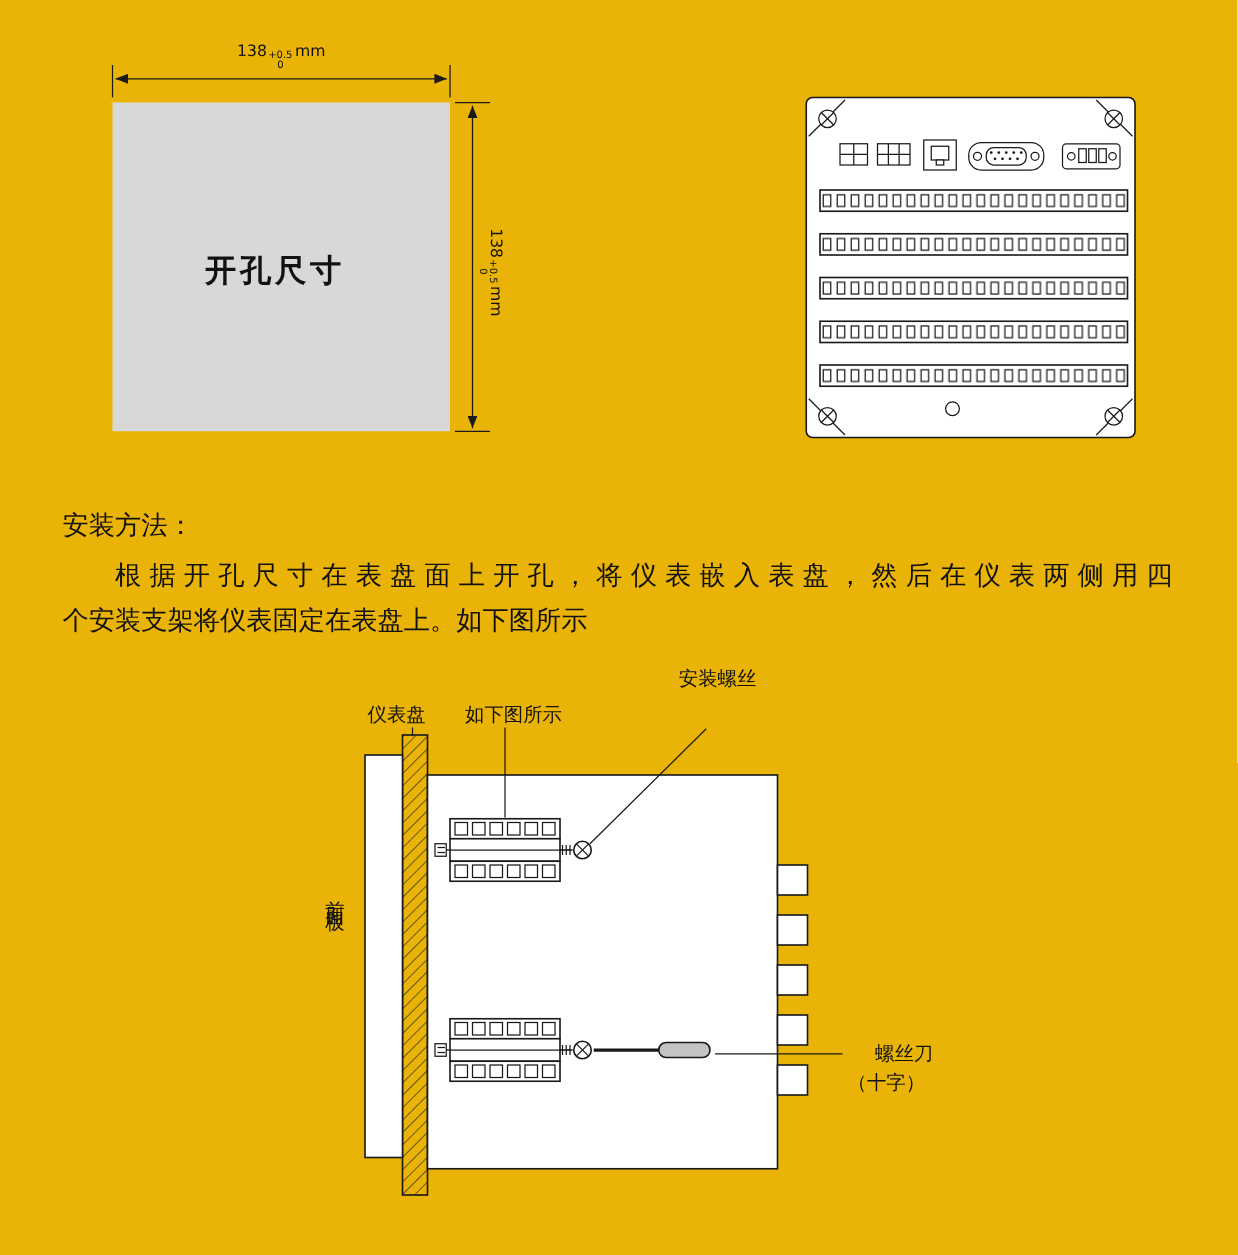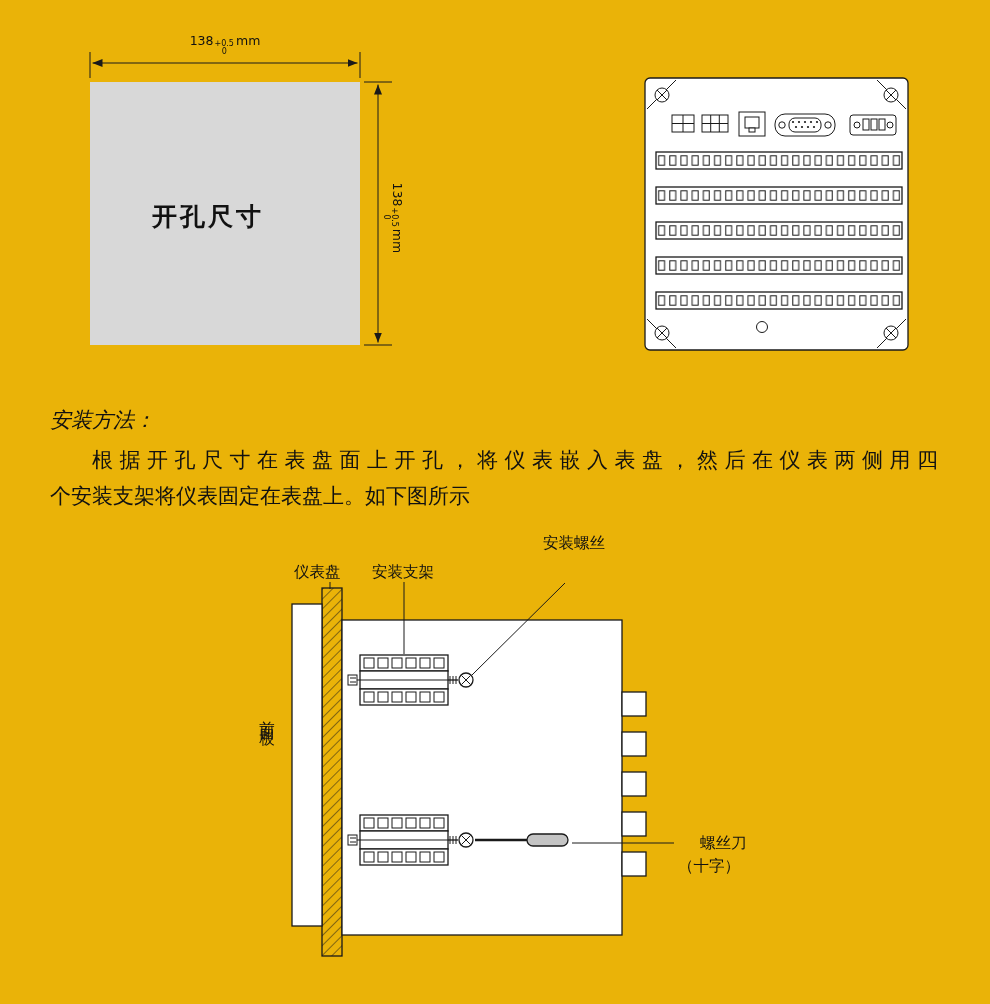--- a/index.html
+++ b/index.html
@@ -8,21 +8,21 @@
   .page { position:relative; width:990px; height:1004px; background:#eab308; overflow:hidden; }
   .abs { position:absolute; }
   svg.canvas { position:absolute; left:0; top:0; }
   .st  { stroke:#1a1a1a; stroke-width:1.3; }
   .st1 { stroke:#1a1a1a; stroke-width:1; }
   .st2 { stroke:#1a1a1a; stroke-width:2.6; }
   .dim { font-family:"DejaVu Sans","Liberation Sans",sans-serif; font-size:12.5px; color:#111; white-space:nowrap; }
   .tolstack { display:inline-flex; flex-direction:column; line-height:1.05; font-size:8px; vertical-align:-1px; margin:0 2px 0 1px; }
   .vdim { transform:rotate(90deg); transform-origin:center; }
   .cutout-label { font-size:25px; font-weight:bold; letter-spacing:3px; text-align:center; }
-  .heading { font-size:21px;font-style:italic; }
+  .heading { font-size:21px; }
   .para-line { font-size:21px; line-height:1.55; }
   .indented { text-indent:2em; text-align:justify; text-align-last:justify; }
   .diagram-label { font-size:15.5px; white-space:nowrap; }
   .vertical-label { writing-mode:vertical-rl; text-orientation:upright; letter-spacing:5px; font-size:15.5px; }
 </style>
 </head>
 <body>
 
 <div class="page">
 
@@ -193,26 +193,26 @@
       </span><span>mm</span>
   </div>
 
   <div class="abs dim vdim" style="left:333px; top:206px; width:120px; text-align:center;">
     <span>138</span><span class="tolstack">
         <span>+0.5</span>
         <span>0</span>
       </span><span>mm</span>
   </div>
 
-  <div class="abs cutout-label" style="left:78px; top:200px; width:260px;">开孔尺寸</div>
+  <div class="abs cutout-label" style="left:90px; top:200px; width:260px;">开孔尺寸</div>
 
   <div class="abs heading" style="left:50px; top:406px;">安装方法：</div>
   <div class="abs para-line indented" style="left:50px; top:444px; width:888px;">根据开孔尺寸在表盘面上开孔，将仪表嵌入表盘，然后在仪表两侧用四</div>
   <div class="abs para-line" style="left:50px; top:480px; width:888px;">个安装支架将仪表固定在表盘上。如下图所示</div>
 
   <div class="abs diagram-label" style="left:294px; top:562px;font-family:Liberation Mono, monospace;">仪表盘</div>
-  <div class="abs diagram-label" style="left:372px; top:562px;">安装支架</div>
+  <div class="abs diagram-label" style="left:372px; top:562px;">如下图所示</div>
   <div class="abs diagram-label" style="left:543px; top:533px;">安装螺丝</div>
   <div class="abs vertical-label" style="left:256px; top:708px;">前面板</div>
   <div class="abs diagram-label" style="left:678px; top:833px;margin-left:22px;">螺丝刀</div>
   <div class="abs diagram-label" style="left:678px; top:856px;">（十字）</div>
 
 </div>
 
 </body></html>

